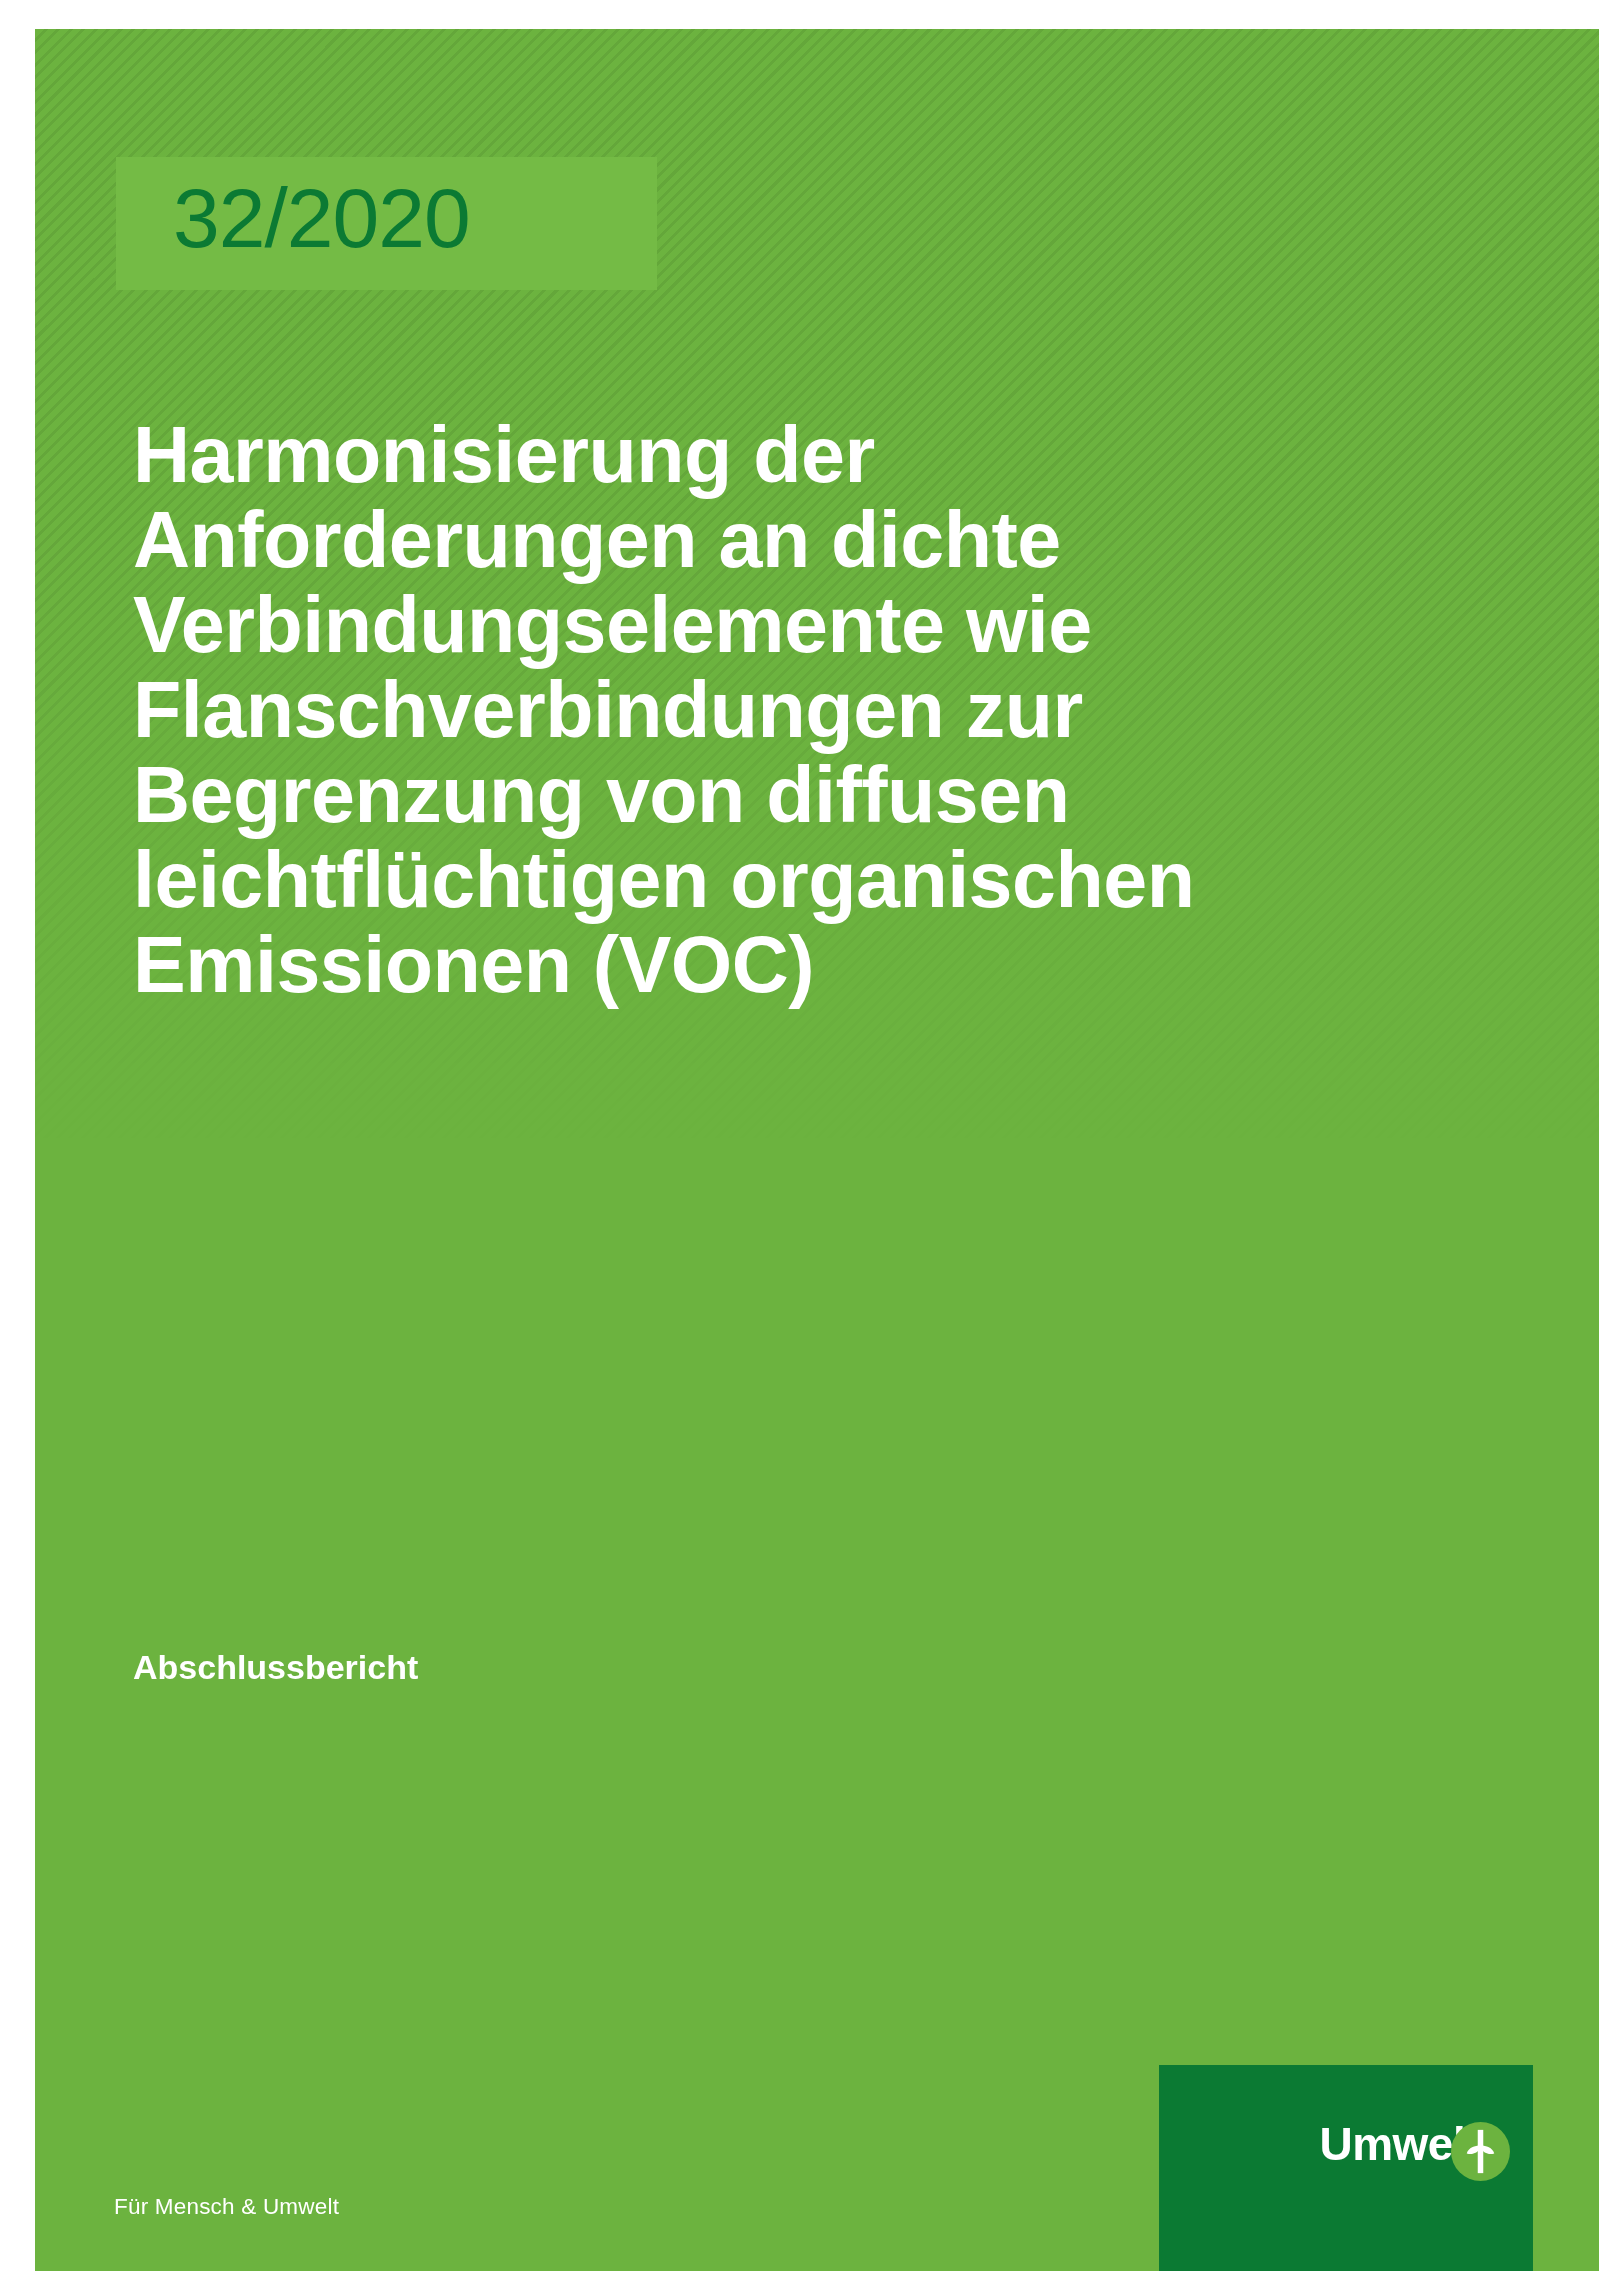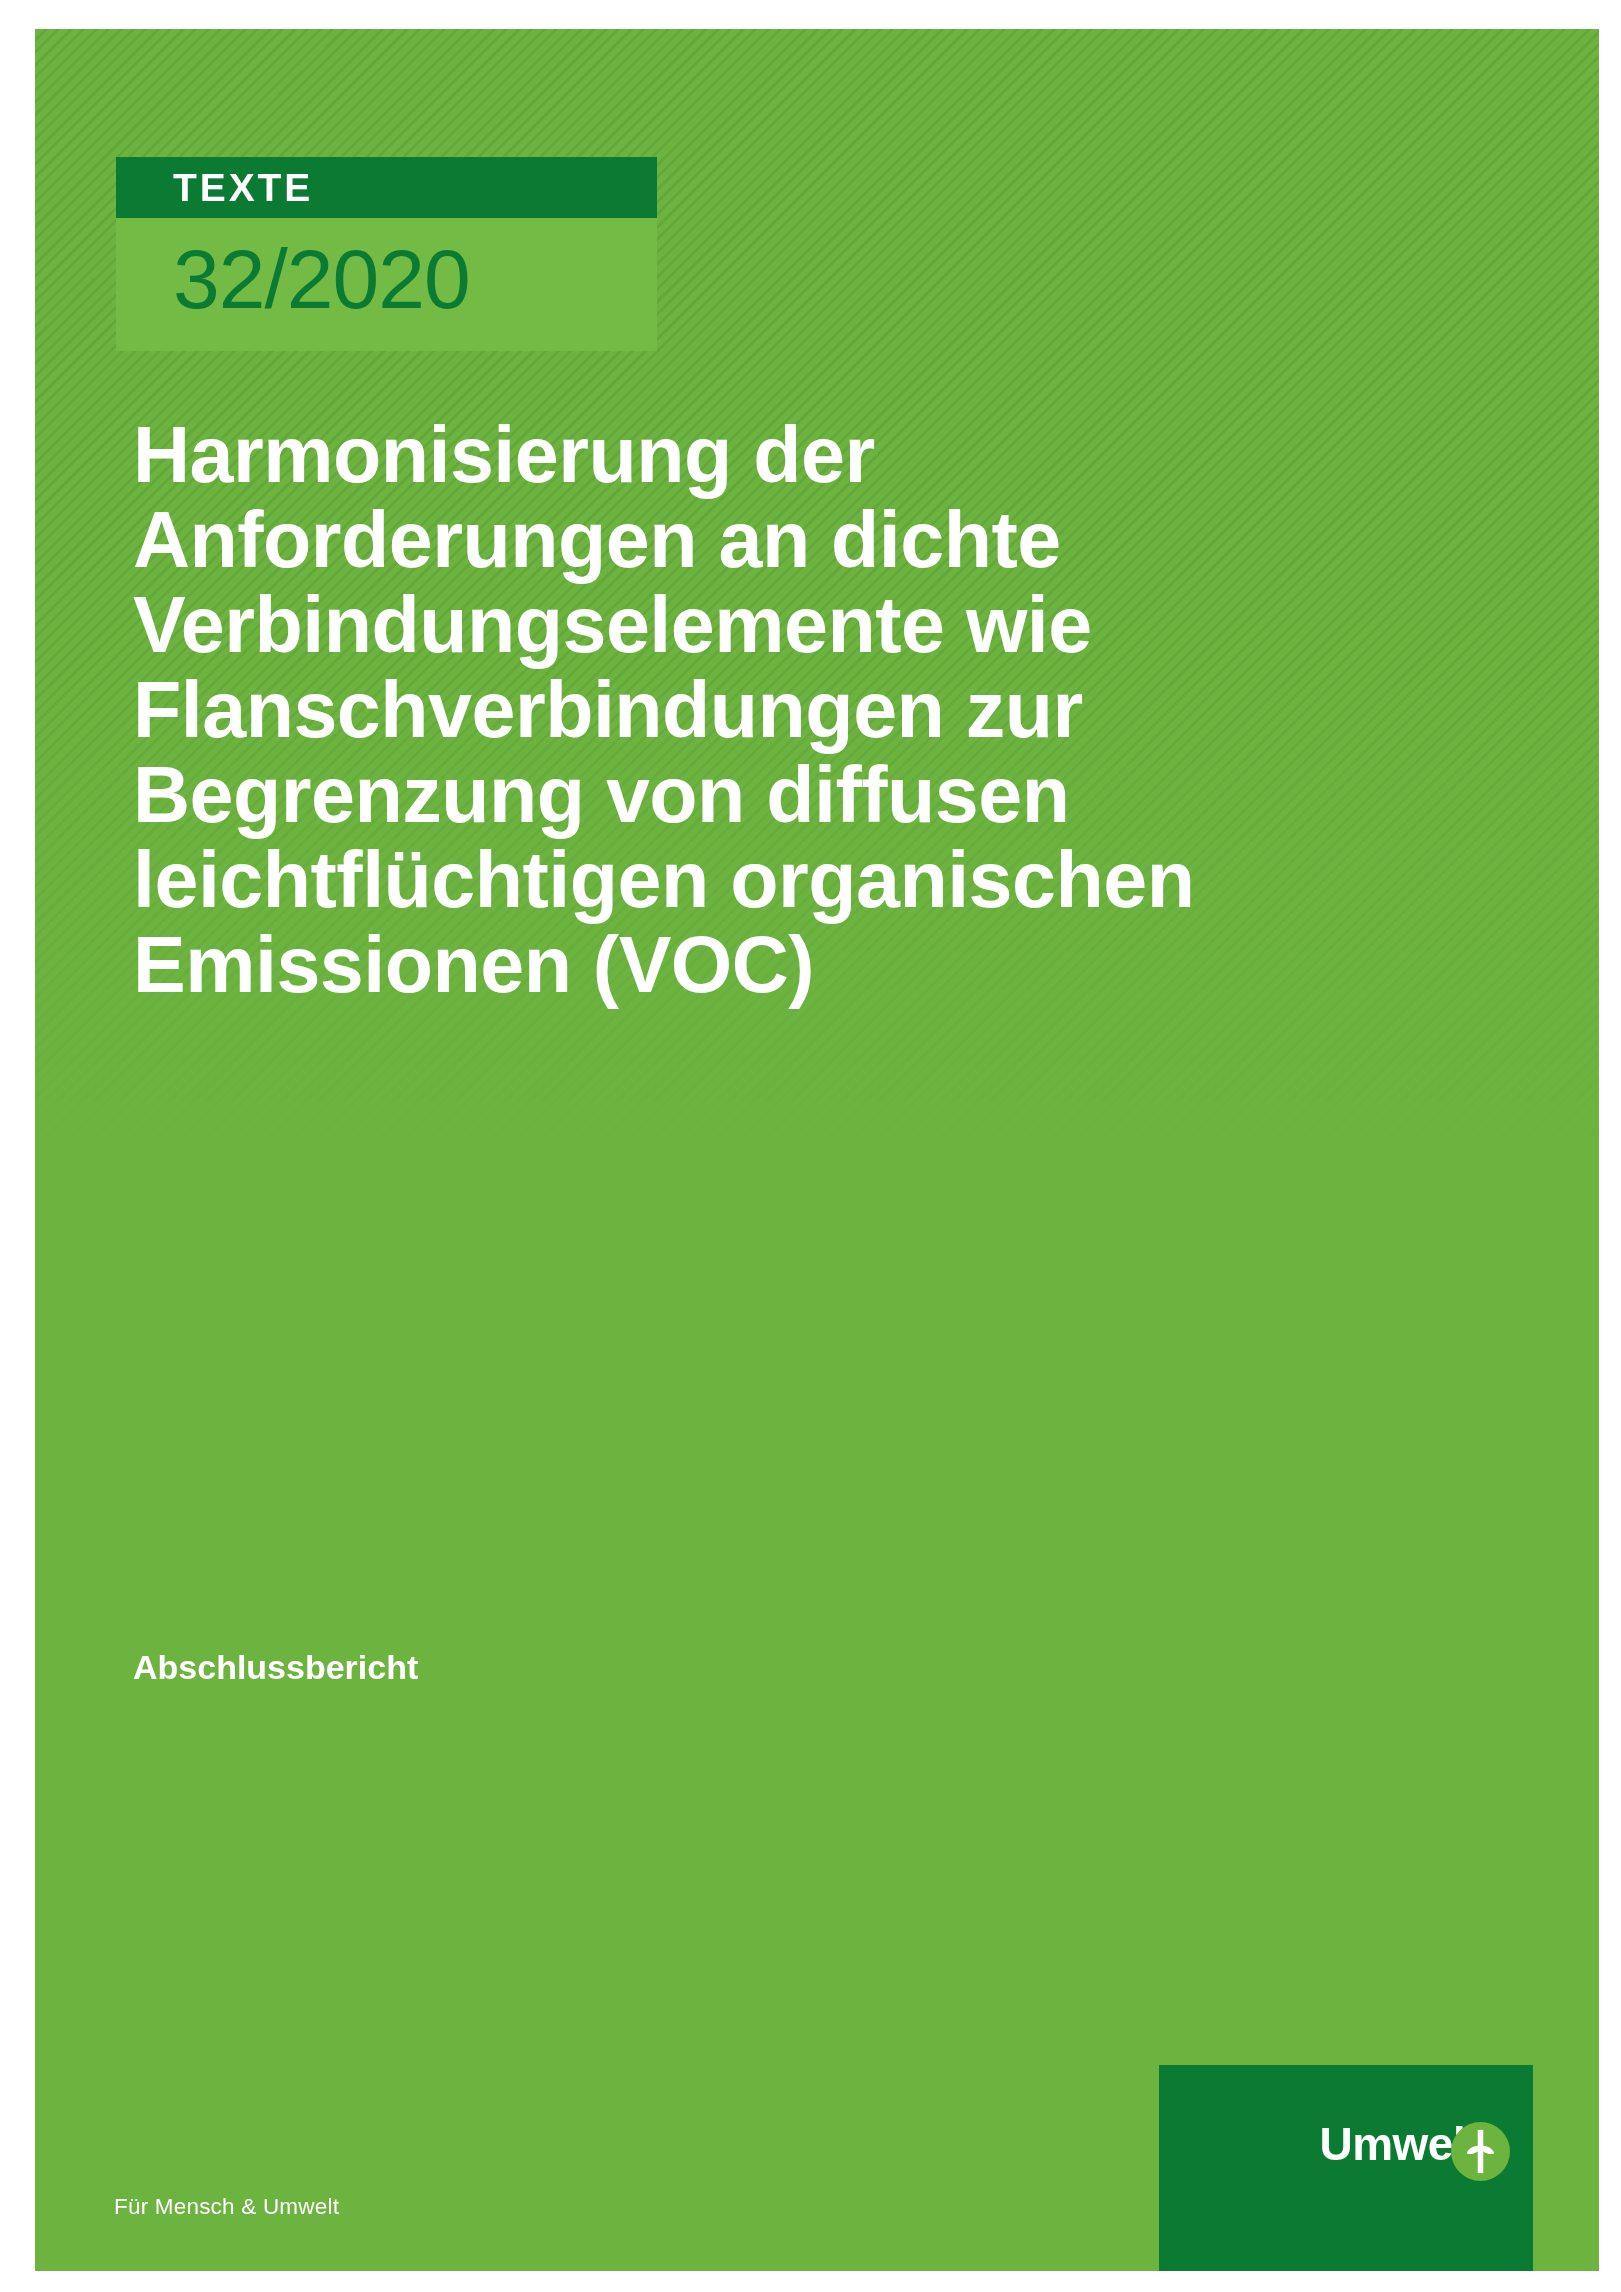--- a/index.html
+++ b/index.html
@@ -164,21 +164,20 @@
   .logo-mark svg { display: block; }
 </style>
 </head>
 <body>
 
 <div class="page">
 
   <div class="stripes"></div>
 
   <div class="badge">
-    <div class="badge-texte">TEXTE</div>
     <div class="badge-number">32/2020</div>
   </div>
 
   <div class="title">Harmonisierung der Anforderungen an dichte Verbindungselemente wie Flanschverbindungen zur Begrenzung von diffusen leichtflüchtigen organischen Emissionen (VOC)</div>
 
   <div class="subtitle">Abschlussbericht</div>
 
   <div class="tagline">Für Mensch &amp; Umwelt</div>
 
   <div class="logo-box">

